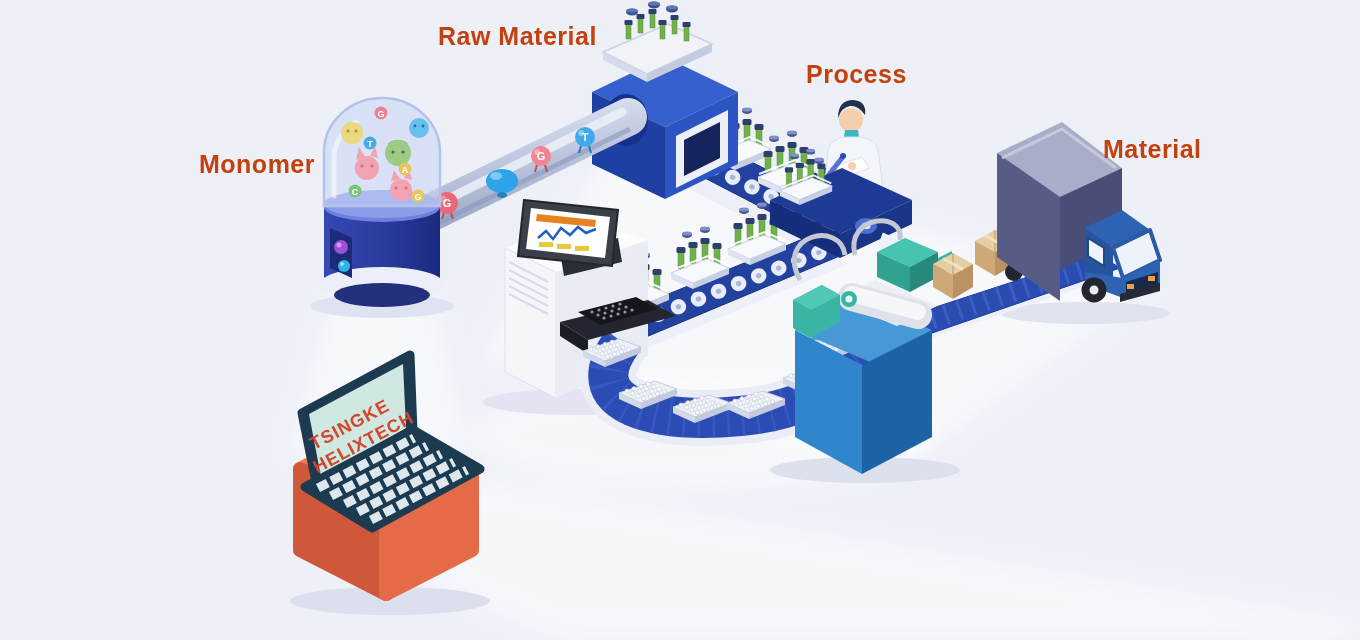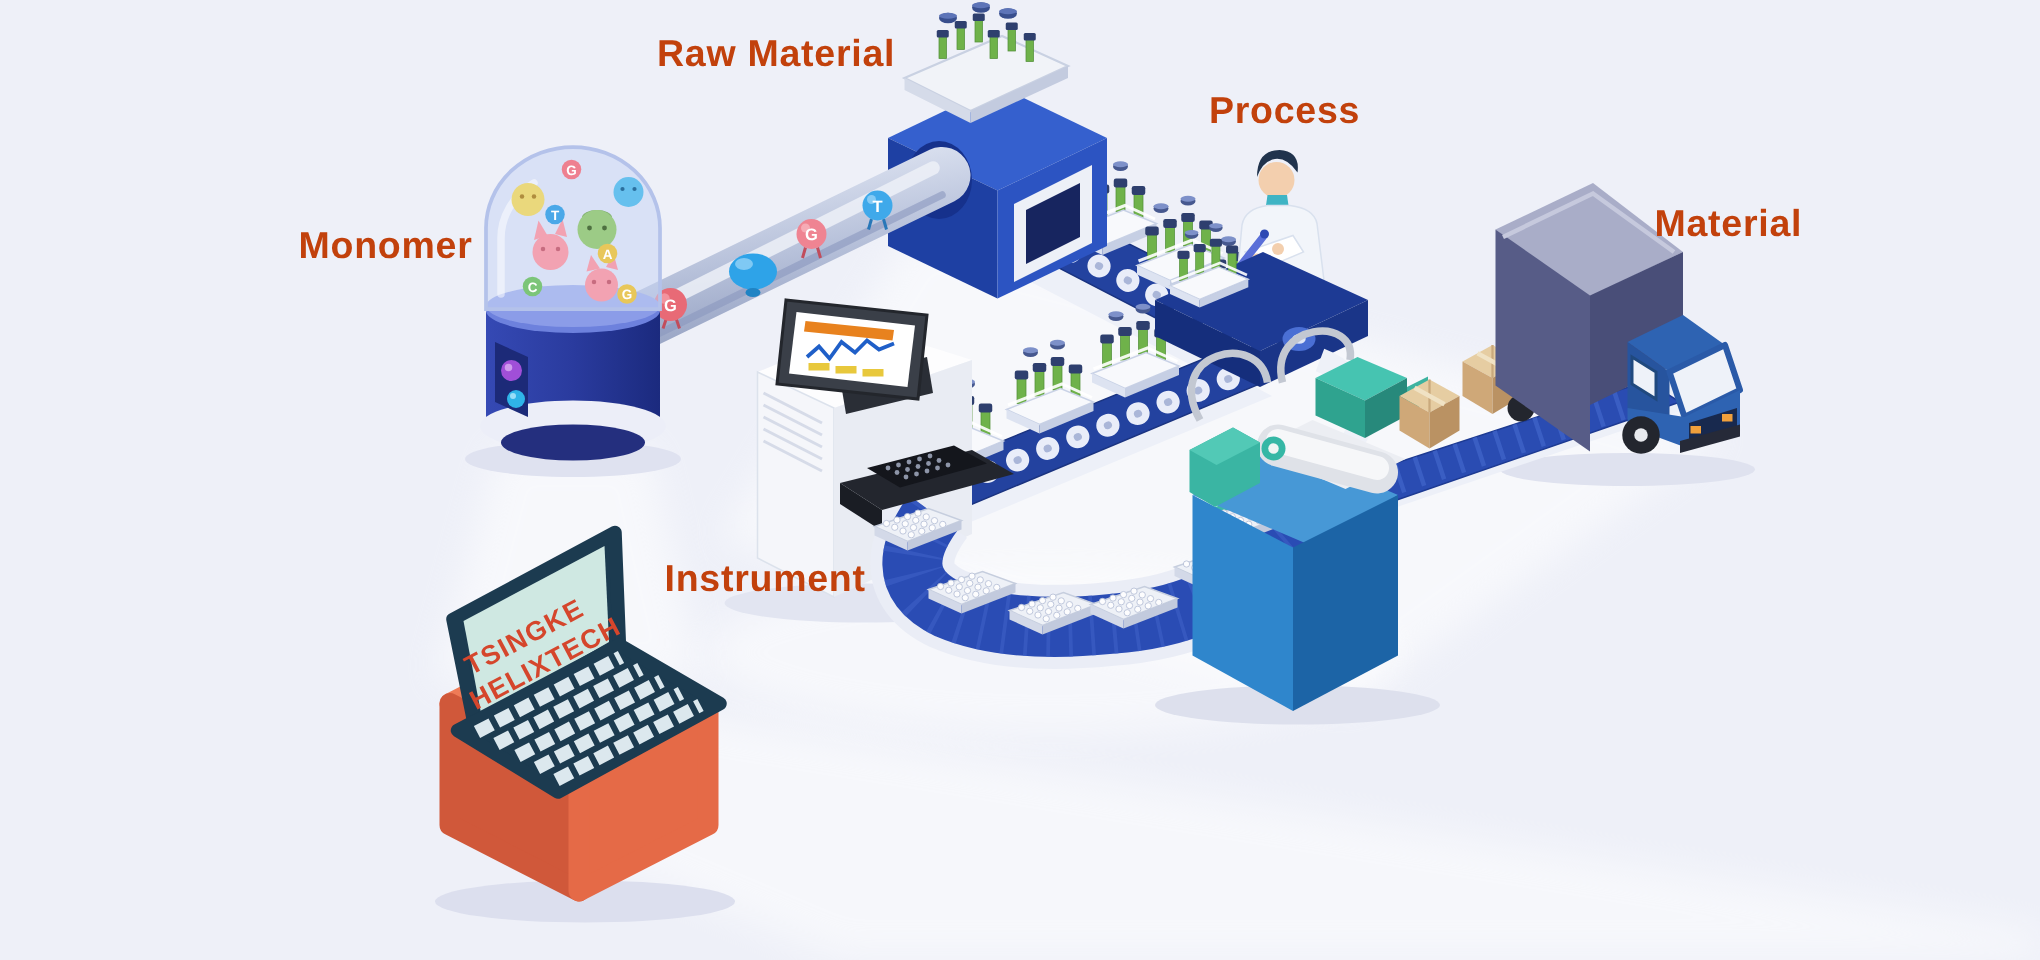--- a/index.html
+++ b/index.html
@@ -422,15 +422,14 @@
         <line x1="371" y1="520" x2="467" y2="470"></line>
       </g>
     </g>
   </g>
 </svg>
 
 <div class="label" style="left:199px;top:150px">Monomer</div>
 <div class="label" style="left:438px;top:22px">Raw Material</div>
 <div class="label" style="left:806px;top:60px">Process</div>
 <div class="label" style="left:1103px;top:135px">Material</div>
-<div class="label" style="left:443px;top:372px">Instrument</div>
 
 </div>
 
 </body></html>

